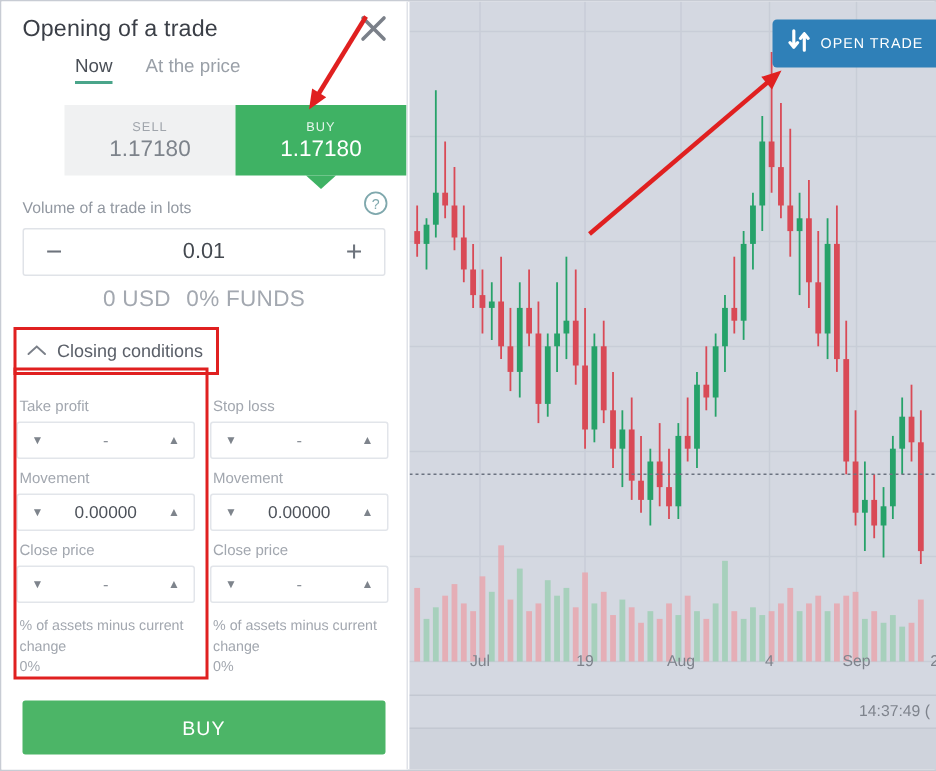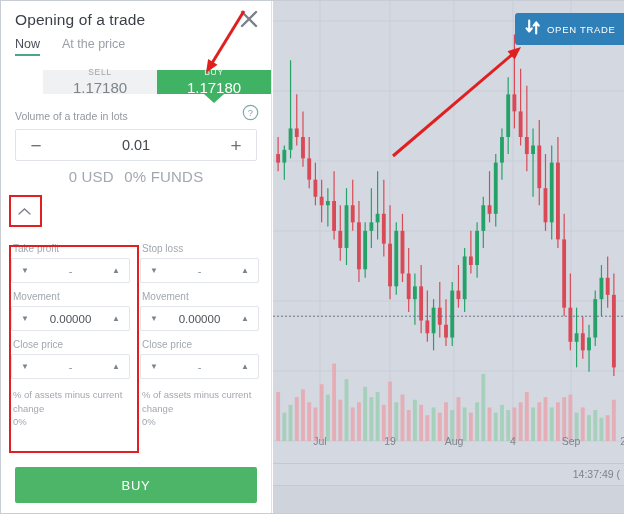--- a/index.html
+++ b/index.html
@@ -41,40 +41,41 @@
     cursor: pointer;
   }
   .close-icon svg { display: block; }
 
   .tabs {
     display: flex;
     padding: 0 14px;
     height: 30px;
     align-items: flex-start;
     gap: 22px;
+    margin-left: 35px;
   }
   .tab {
     font-size: 12.5px;
     color: #9aa0a8;
     padding-bottom: 5px;
     cursor: pointer;
     position: relative;
   }
   .tab.active { color: #4a4f57; }
   .tab.active::after {
     content: "";
     position: absolute; left: 0; right: 0; bottom: 0;
     height: 2.5px;
     background: #4aa58a;
   }
 
   
   .sb-row {
     display: flex;
-    height: 24px;
+    height: 47px;
     margin-top: 3px;
     position: relative;
     padding-left: 42px;
   }
   .sb-cell {
     flex: 1;
     display: flex; flex-direction: column;
     align-items: center; justify-content: center;
     cursor: pointer;
   }
@@ -339,20 +340,21 @@
       </div>
     </div>
 
     <div class="cc-wrap">
       <div class="cc-toggle">
         <span>
           <svg width="13" height="9" viewBox="0 0 13 9">
             <path d="M1 7 L6.5 2 L12 7" fill="none" stroke="#7b8089" stroke-width="1.3" stroke-linecap="round"></path>
           </svg>
         </span>
+        <span class="cc-toggle-label">Closing conditions</span>
       </div>
     </div>
 
     <div class="cc-cols">
 
       <div class="cc-col">
         <div class="cc-field-label">Take profit</div>
         <div class="cc-field">
           <span class="cc-arrow">▼</span>
           <span class="cc-val dash">-</span>

